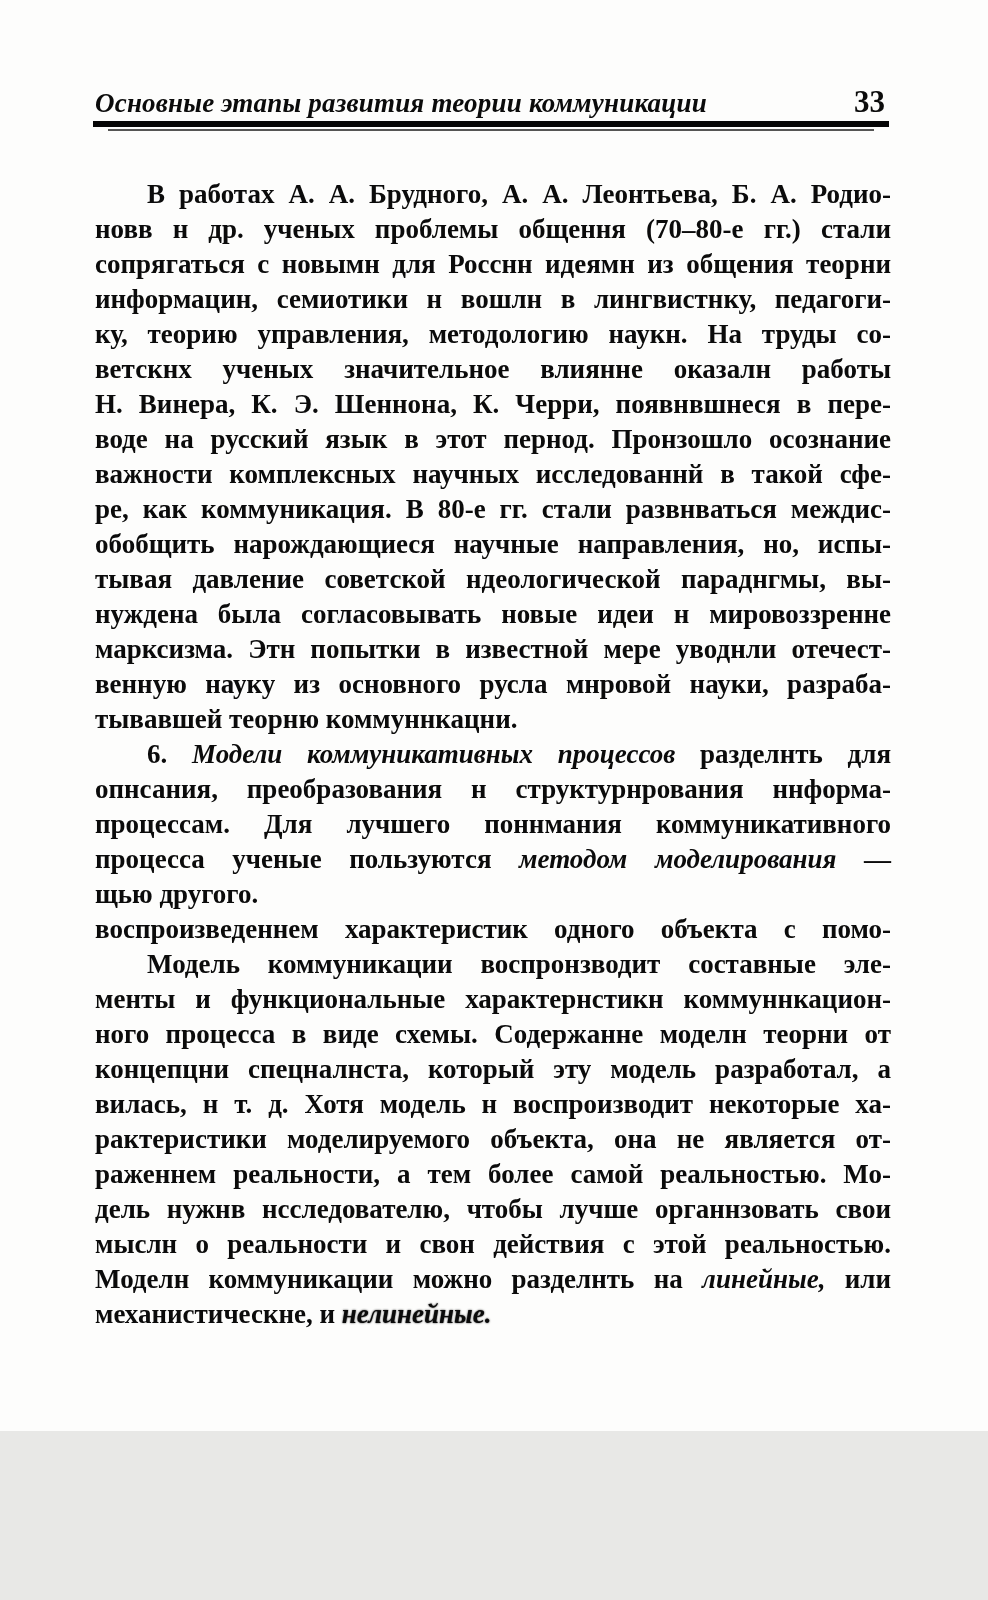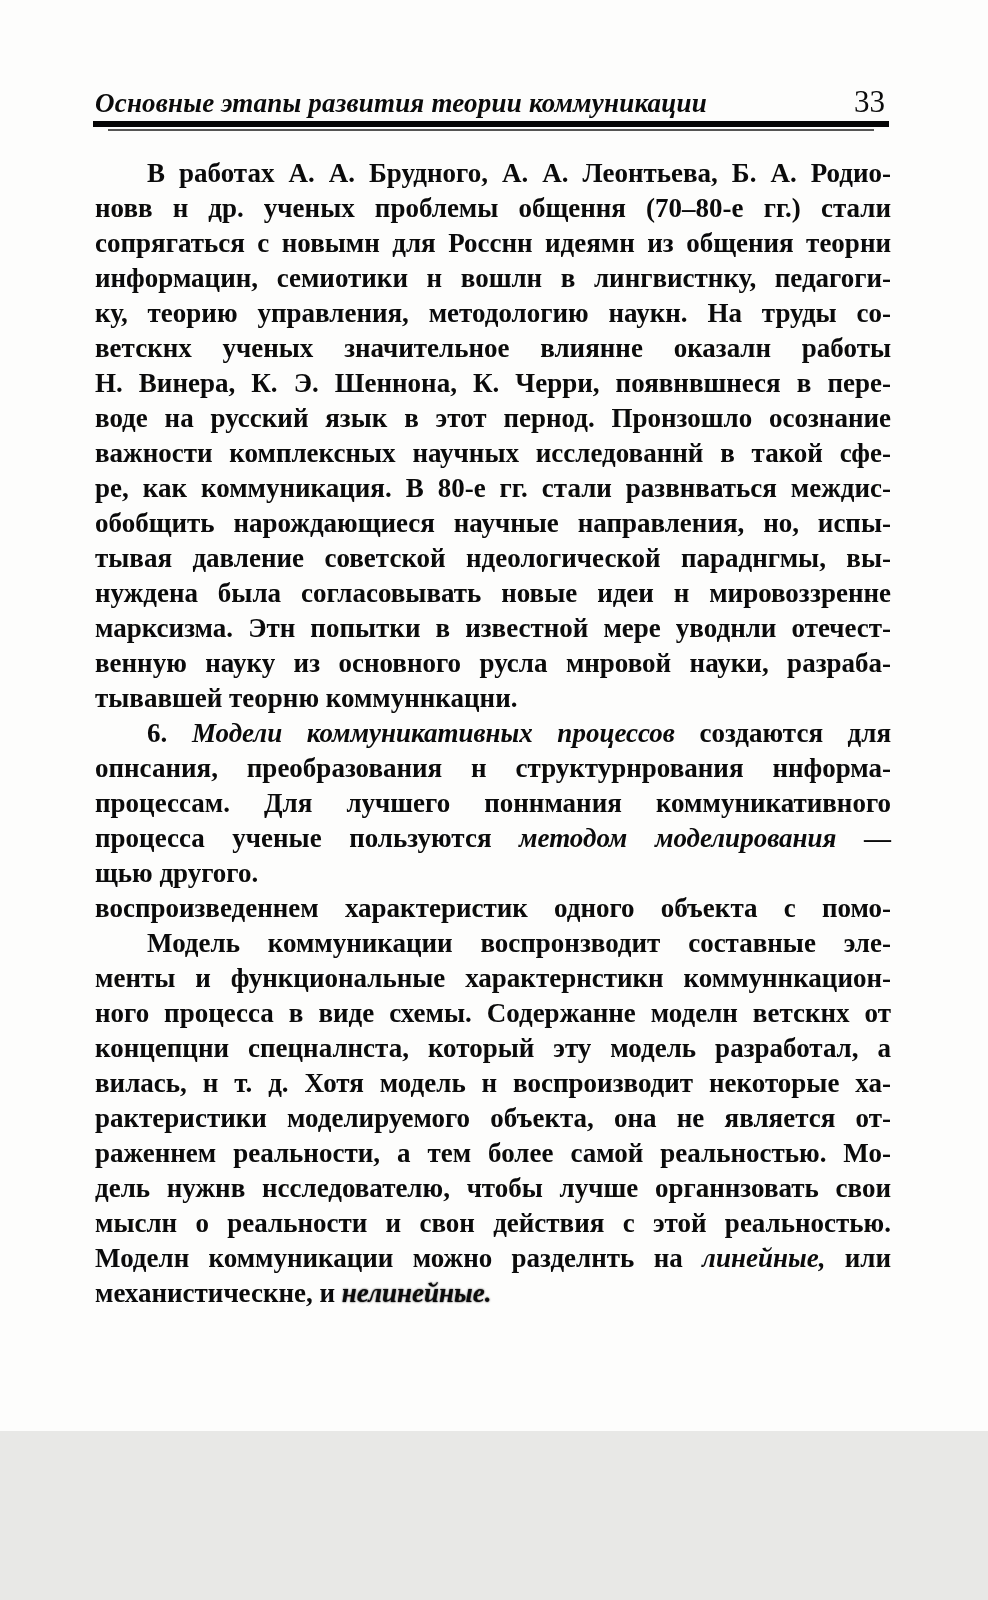--- a/index.html
+++ b/index.html
@@ -29,21 +29,21 @@
   }
   .running-title {
     font-size: 27px;
     font-weight: bold;
     font-style: italic;
     letter-spacing: 0.2px;
     white-space: nowrap;
   }
   .page-number {
     font-size: 31px;
-    font-weight: normal;
+    font-weight: bold;
     padding-right: 6px;
   }
   .header-rule {
     position: absolute;
     left: 93px;
     top: 121px;
     width: 796px;
     height: 6px;
     background: #050505;
   }
@@ -53,21 +53,21 @@
     top: 129px;
     width: 766px;
     height: 2px;
     background: #1c1c1c;
     opacity: 0.75;
   }
   
   .page-body {
     position: absolute;
     left: 95px;
-    top: 156px;
+    top: 177px;
     width: 796px;
   }
   .bline {
     font-size: 27px;
     font-weight: bold;
     line-height: 35px;
     height: 35px;
     text-align: justify;
     text-align-last: justify;
     white-space: normal;
@@ -114,29 +114,29 @@
       <div class="bline"><span class="">Н. Винера, К. Э. Шеннона, К. Черри, появнвшнеся в пере-</span></div>
       <div class="bline"><span class="">воде на русский язык в этот пернод. Пронзошло осознание</span></div>
       <div class="bline"><span class="">важности комплексных научных исследованнй в такой сфе-</span></div>
       <div class="bline"><span class="">ре, как коммуникация. В 80-е гг. стали развнваться междис-</span></div>
       <div class="bline"><span class="">обобщить нарождающиеся научные направления, но, испы-</span></div>
       <div class="bline"><span class="">тывая давление советской ндеологической параднгмы, вы-</span></div>
       <div class="bline"><span class="">нуждена была согласовывать новые идеи н мировоззренне</span></div>
       <div class="bline"><span class="">марксизма. Этн попытки в известной мере уводнли отечест-</span></div>
       <div class="bline"><span class="">венную науку из основного русла мнровой науки, разраба-</span></div>
       <div class="bline plast"><span class="">тывавшей теорню коммуннкацни.</span></div>
-      <div class="bline first"><span class="">6. </span><span class="it">Модели коммуникативных процессов</span><span class=""> создаются для</span></div>
+      <div class="bline first"><span class="">6. </span><span class="it">Модели коммуникативных процессов</span><span class=""> разделнть для</span></div>
       <div class="bline"><span class="">опнсания, преобразования н структурнрования ннформа-</span></div>
       <div class="bline"><span class="">процессам. Для лучшего поннмания коммуникативного</span></div>
       <div class="bline"><span class="">процесса ученые пользуются </span><span class="it">методом моделирования</span><span class=""> —</span></div>
       <div class="bline plast"><span class="">щью другого.</span></div>
       <div class="bline"><span class="">воспроизведеннем характеристик одного объекта с помо-</span></div>
       <div class="bline first"><span class="">Модель коммуникации воспронзводит составные эле-</span></div>
       <div class="bline"><span class="">менты и функциональные характернстикн коммуннкацион-</span></div>
-      <div class="bline"><span class="">ного процесса в виде схемы. Содержанне моделн ветскнх от</span></div>
+      <div class="bline"><span class="">ного процесса в виде схемы. Содержанне моделн теорни от</span></div>
       <div class="bline"><span class="">концепцни спецналнста, который эту модель разработал, а</span></div>
       <div class="bline"><span class="">вилась, н т. д. Хотя модель н воспроизводит некоторые ха-</span></div>
       <div class="bline"><span class="">рактеристики моделируемого объекта, она не является от-</span></div>
       <div class="bline"><span class="">раженнем реальности, а тем более самой реальностью. Мо-</span></div>
       <div class="bline"><span class="">дель нужнв нсследователю, чтобы лучше органнзовать свои</span></div>
       <div class="bline"><span class="">мыслн о реальности и свон действия с этой реальностью.</span></div>
       <div class="bline"><span class="">Моделн коммуникации можно разделнть на </span><span class="it">линейные,</span><span class=""> или</span></div>
       <div class="bline plast"><span class="">механистическне, и </span><span class="it sm">нелинейные.</span></div>
     </div>
 

